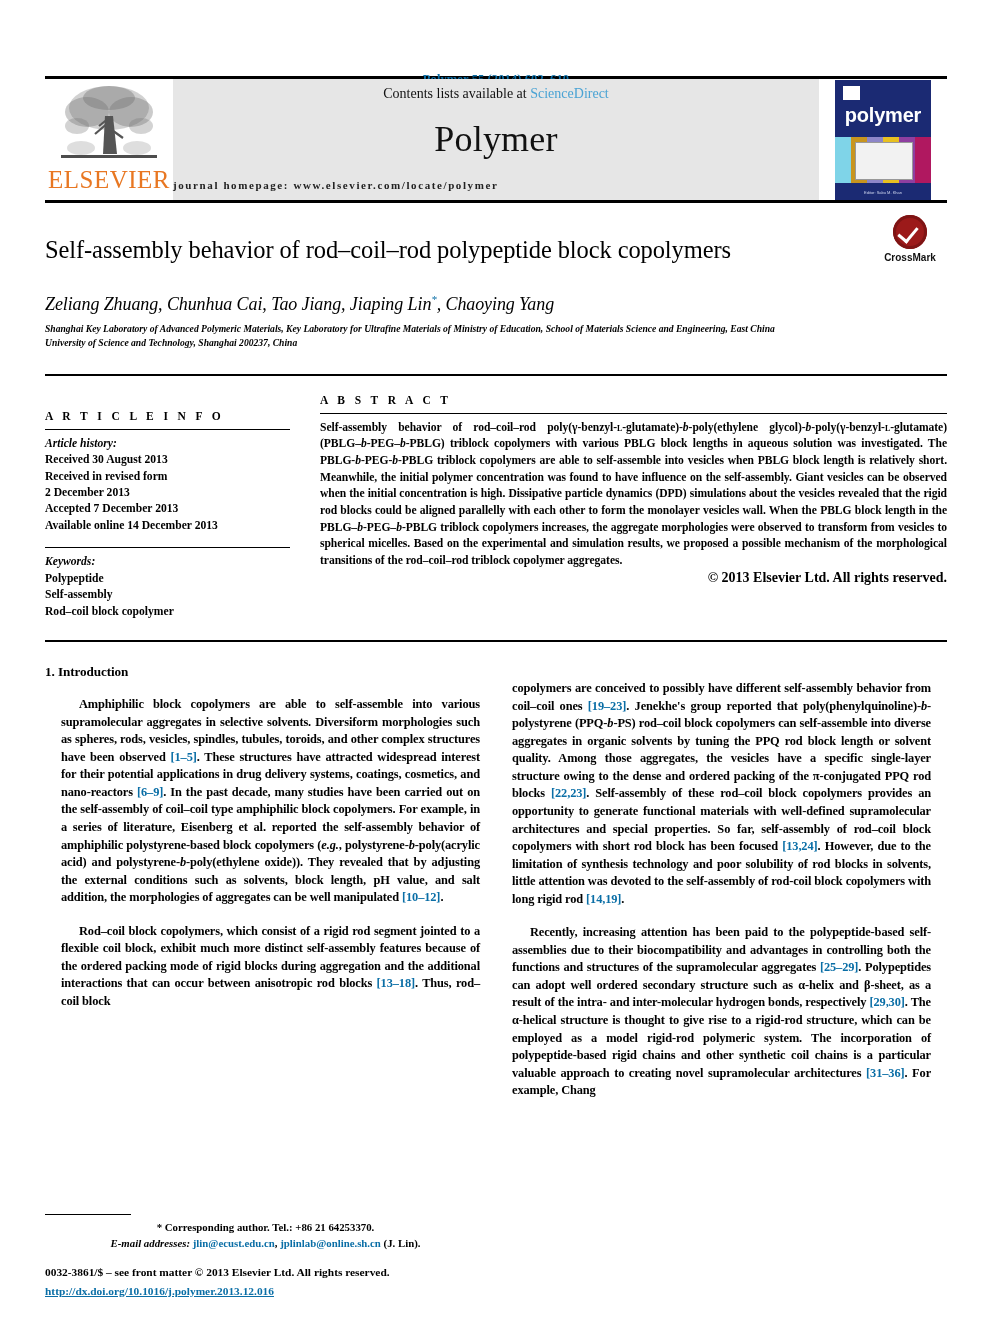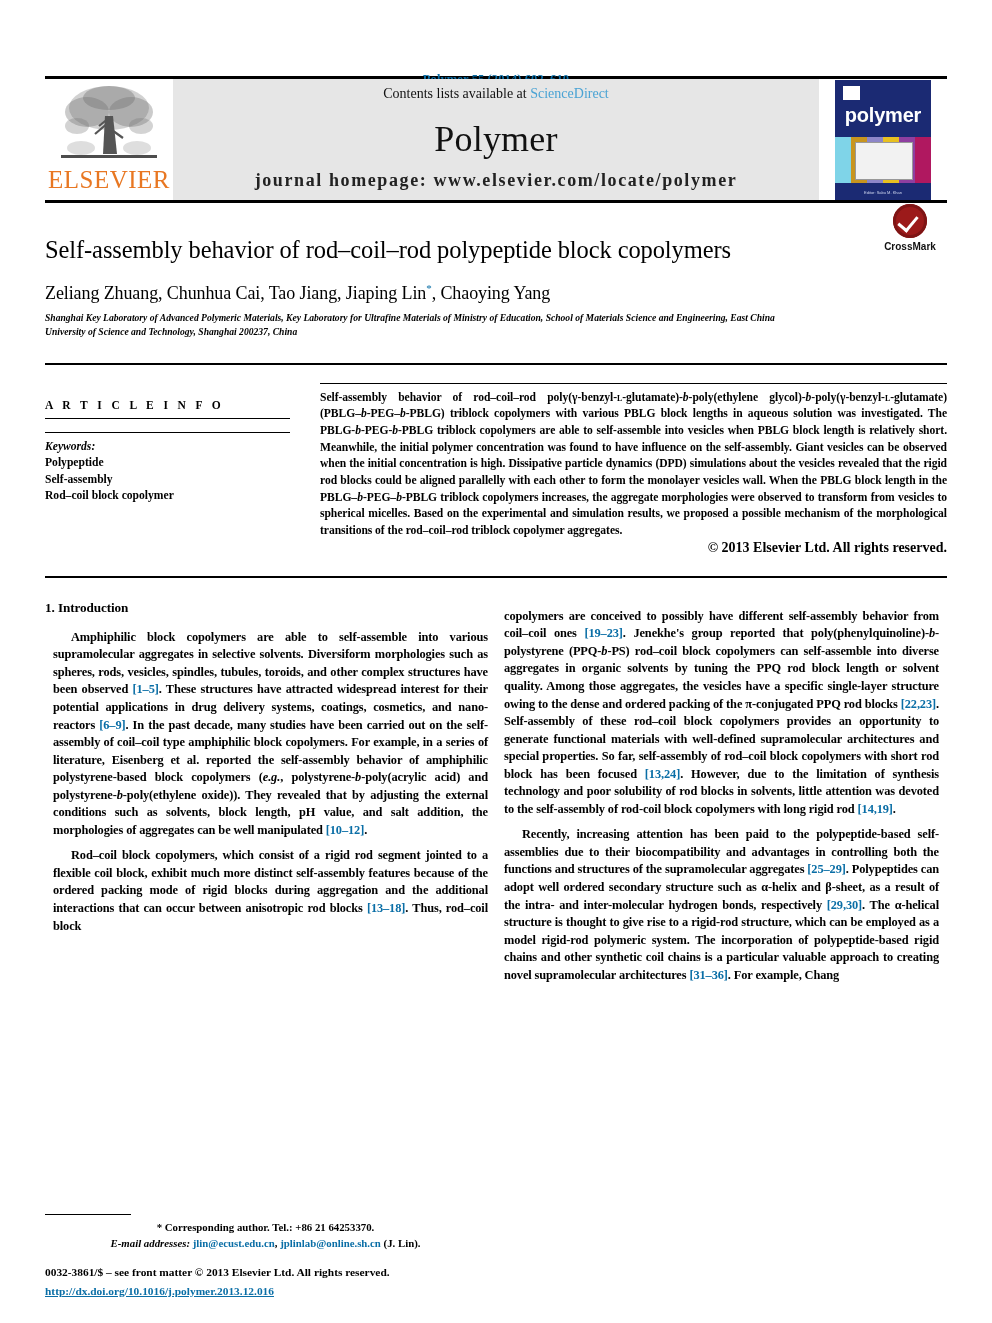--- a/index.html
+++ b/index.html
@@ -70,22 +70,22 @@
   .journal-name {
     font-size: 36px;
     margin-top: 16px;
     letter-spacing: 0.2px;
     color: #111;
   }
   .homepage {
     position: absolute;
     bottom: 9px;
     left: 0; right: 0;
-    text-align: center;
-    font-size: 18px;
+    text-align: left;
+    font-size: 11px;
     font-weight: bold;
     letter-spacing: 1.6px;
     color: #222;
   }
   .mast-right {
     width: 128px;
     flex: 0 0 128px;
     display: flex;
     align-items: center;
     justify-content: center;
@@ -126,34 +126,35 @@
   .art-title {
     font-size: 24.5px;
     line-height: 1.24;
     font-weight: normal;
     margin: 0;
     max-width: 760px;
     letter-spacing: -0.1px;
   }
   .authors {
     font-size: 18px;
-    margin-top: 17px;
+    margin-top: 28px;
     letter-spacing: -0.1px;
+    font-style: italic;
   }
   .authors sup { color: #0a6ea6; font-size: 11px; vertical-align: super; }
   .affil {
     font-size: 9.6px;
     font-style: italic;
     font-weight: bold;
     line-height: 1.42;
     margin-top: 7px;
     max-width: 760px;
   }
   .crossmark {
-    position: absolute; top: 1px; right: 0;
+    position: absolute; top: 12px; right: 0;
     display: flex; flex-direction: column; align-items: center;
     width: 74px;
   }
   .cm-circle {
     width: 34px; height: 34px; border-radius: 50%;
     background: #9c1a1a;
     position: relative;
     box-shadow: inset 0 0 0 3px #7e1414;
   }
   .cm-circle::after {
@@ -202,21 +203,21 @@
   h2.sect {
     font-size: 13.2px;
     font-weight: bold;
     margin: 0 0 13px 0;
     letter-spacing: -0.1px;
   }
   p.para {
     font-size: 12.4px;
     line-height: 1.415;
     text-align: justify;
-    margin: 8px;
+    margin: 16px;
     text-indent: 18px;
     font-weight: bold;
     letter-spacing: -0.12px;
     -webkit-hyphens: none; hyphens: none;
   }
   p.para.cont { text-indent: 0; }
   a.cite { color: #0a6ea6; text-decoration: none; font-weight: bold; }
   .it { font-style: italic; }
 
   
@@ -294,31 +295,40 @@
       <div class="cm-word">CrossMark</div>
     </div>
   </div>
 
   <div class="rule-thick"></div>
 
   <div class="infoabs">
     <div class="col-info">
       <div class="sec-head">A R T I C L E  I N F O</div>
       <div class="hr-thin"></div>
+      <div class="info-group">
+        <div class="lbl">Article history:</div>
+        <div>Received 30 August 2013</div>
+        <div>Received in revised form</div>
+        <div>2 December 2013</div>
+        <div>Accepted 7 December 2013</div>
+        <div>Available online 14 December 2013</div>
+      </div>
       <div class="info-spacer"></div>
       <div class="hr-thin"></div>
       <div class="info-group">
         <div class="lbl">Keywords:</div>
         <div>Polypeptide</div>
         <div>Self-assembly</div>
         <div>Rod–coil block copolymer</div>
       </div>
     </div>
 
     <div class="col-abs">
+      <div class="sec-head">A B S T R A C T</div>
       <div class="hr-thin"></div>
       <div class="abs-text" style="padding-top:6px"><span>Self-assembly behavior of rod–coil–rod poly(γ-benzyl-</span><span class="sc">l</span><span>-glutamate)-</span><span class="it">b</span><span>-poly(ethylene glycol)-</span><span class="it">b</span><span>-poly(γ-benzyl-</span><span class="sc">l</span><span>-glutamate) (PBLG–</span><span class="it">b</span><span>-PEG–</span><span class="it">b</span><span>-PBLG) triblock copolymers with various PBLG block lengths in aqueous solution was investigated. The PBLG-</span><span class="it">b</span><span>-PEG-</span><span class="it">b</span><span>-PBLG triblock copolymers are able to self-assemble into vesicles when PBLG block length is relatively short. Meanwhile, the initial polymer concentration was found to have influence on the self-assembly. Giant vesicles can be observed when the initial concentration is high. Dissipative particle dynamics (DPD) simulations about the vesicles revealed that the rigid rod blocks could be aligned parallelly with each other to form the monolayer vesicles wall. When the PBLG block length in the PBLG–</span><span class="it">b</span><span>-PEG–</span><span class="it">b</span><span>-PBLG triblock copolymers increases, the aggregate morphologies were observed to transform from vesicles to spherical micelles. Based on the experimental and simulation results, we proposed a possible mechanism of the morphological transitions of the rod–coil–rod triblock copolymer aggregates.</span></div>
       <div class="abs-copy">© 2013 Elsevier Ltd. All rights reserved.</div>
     </div>
   </div>
 
   <div class="body-rule"></div>
 
   <div class="cols">
 

